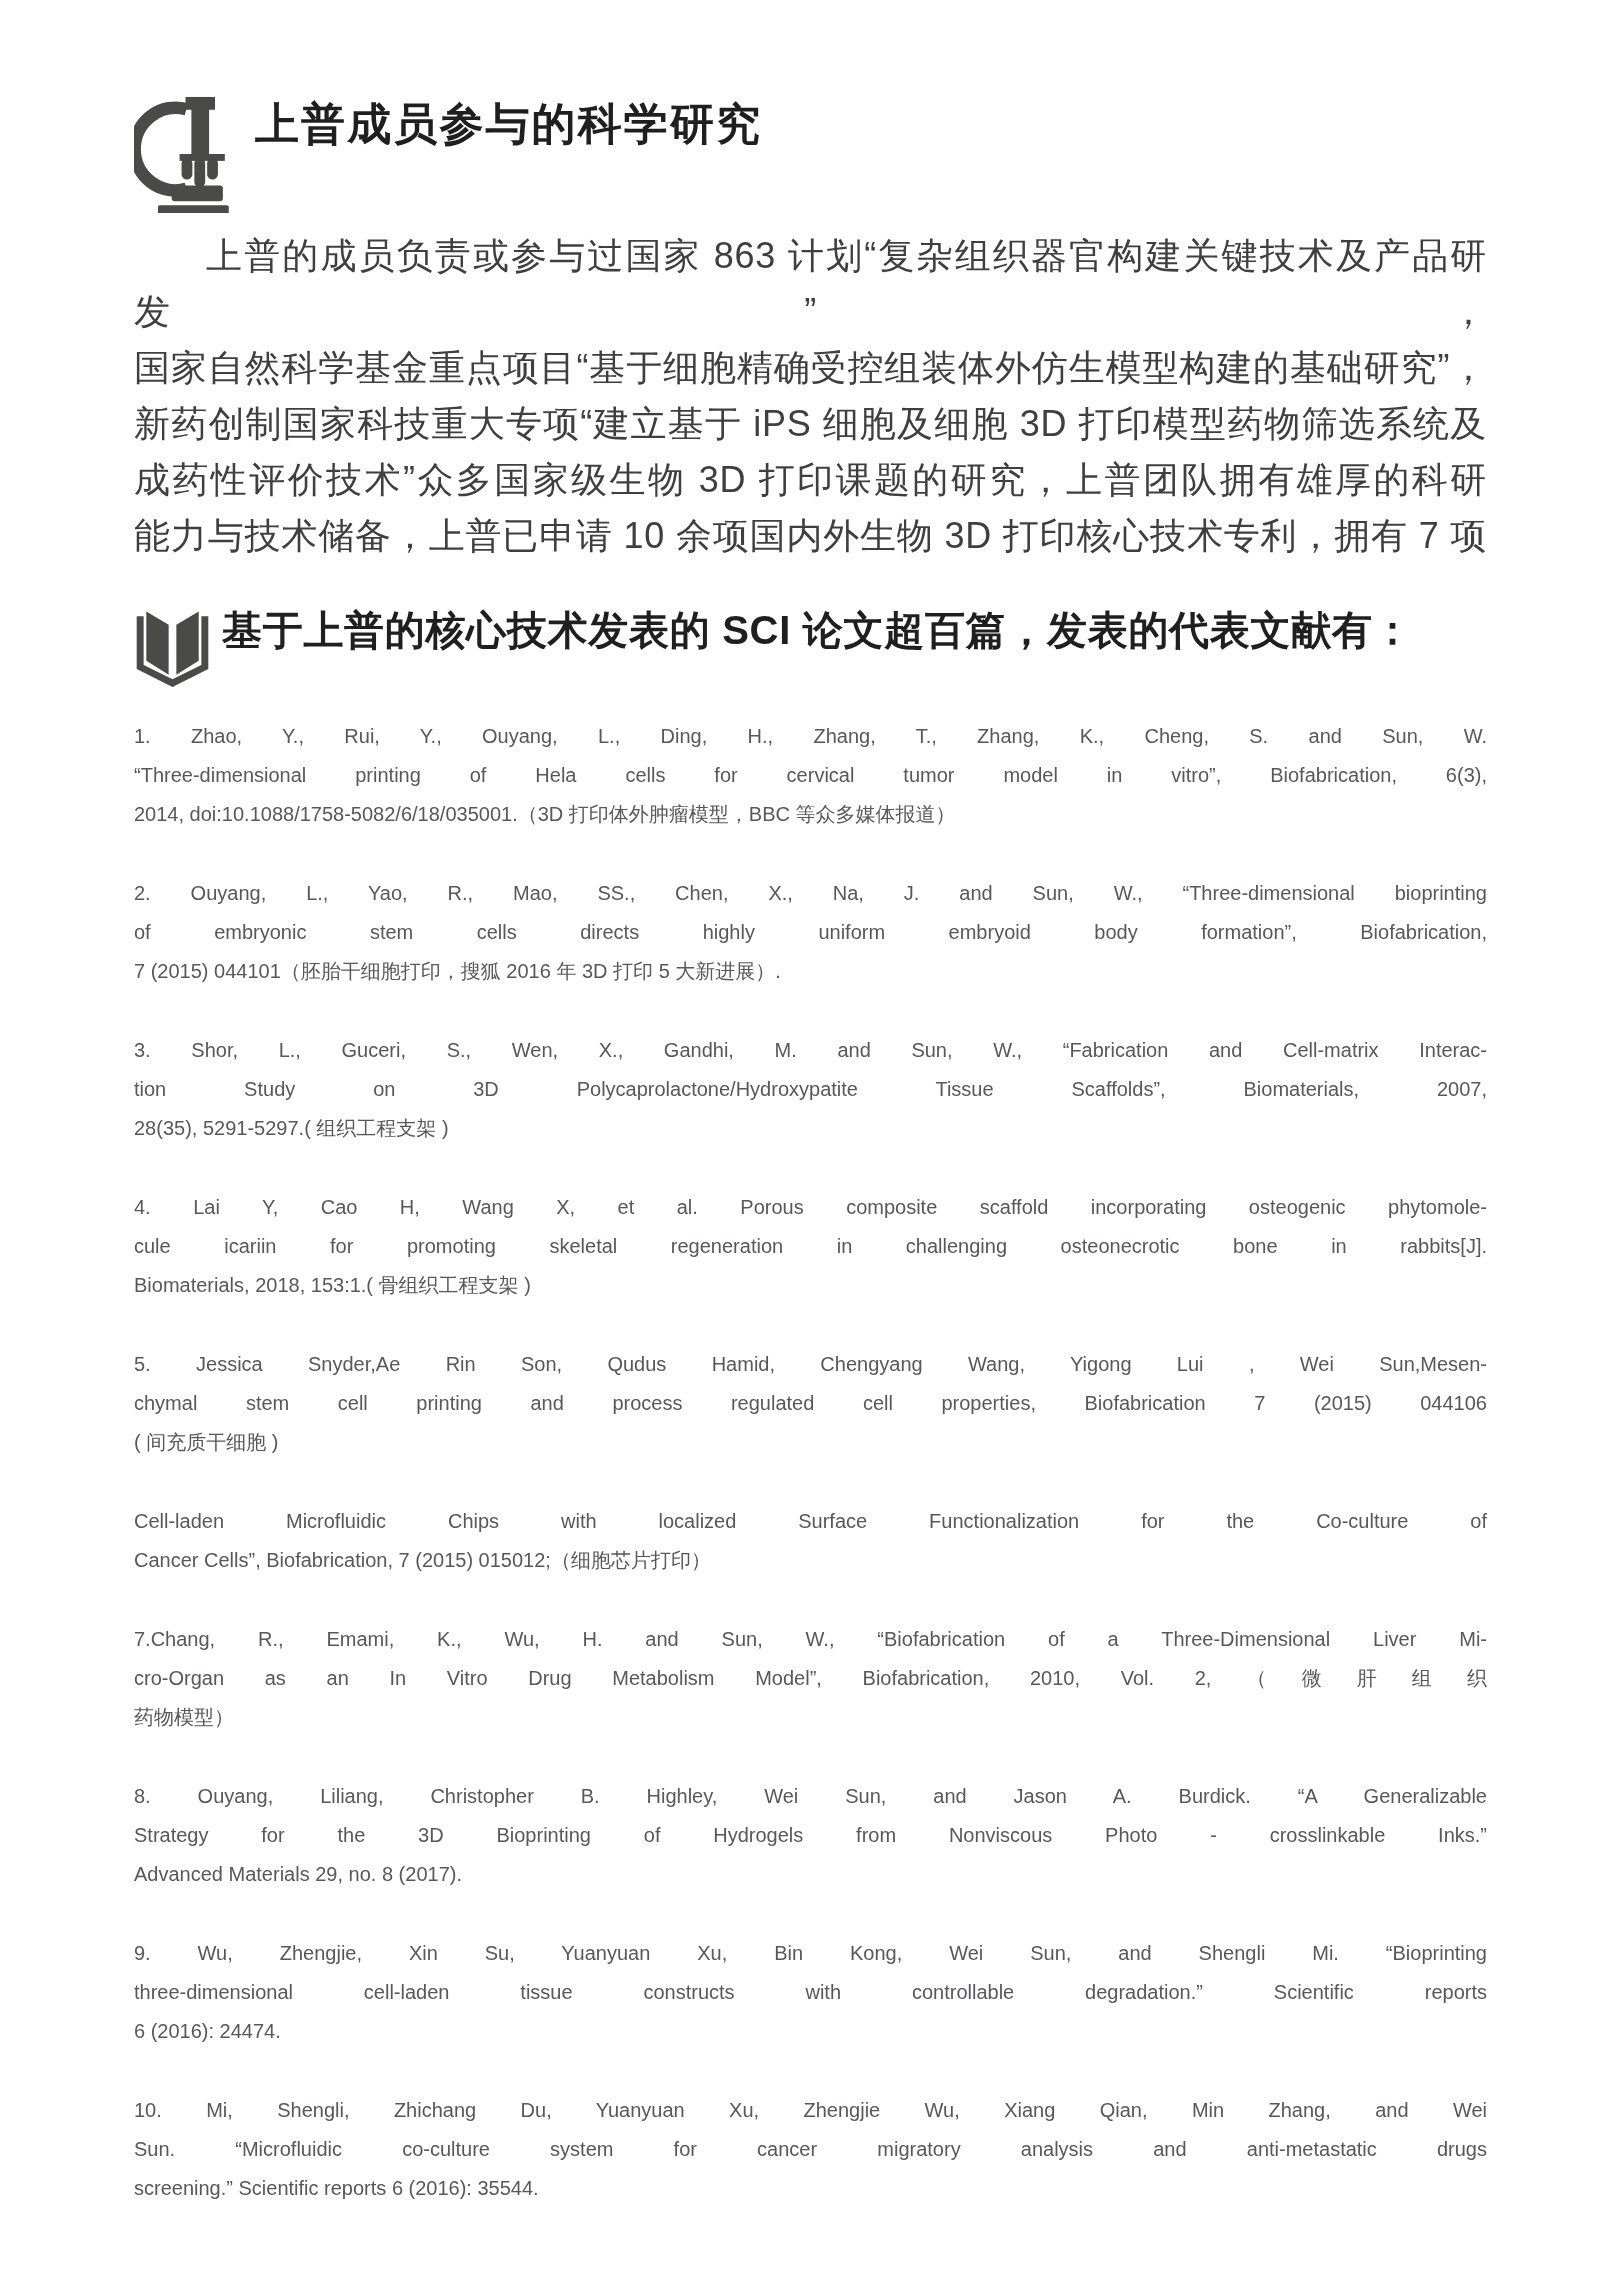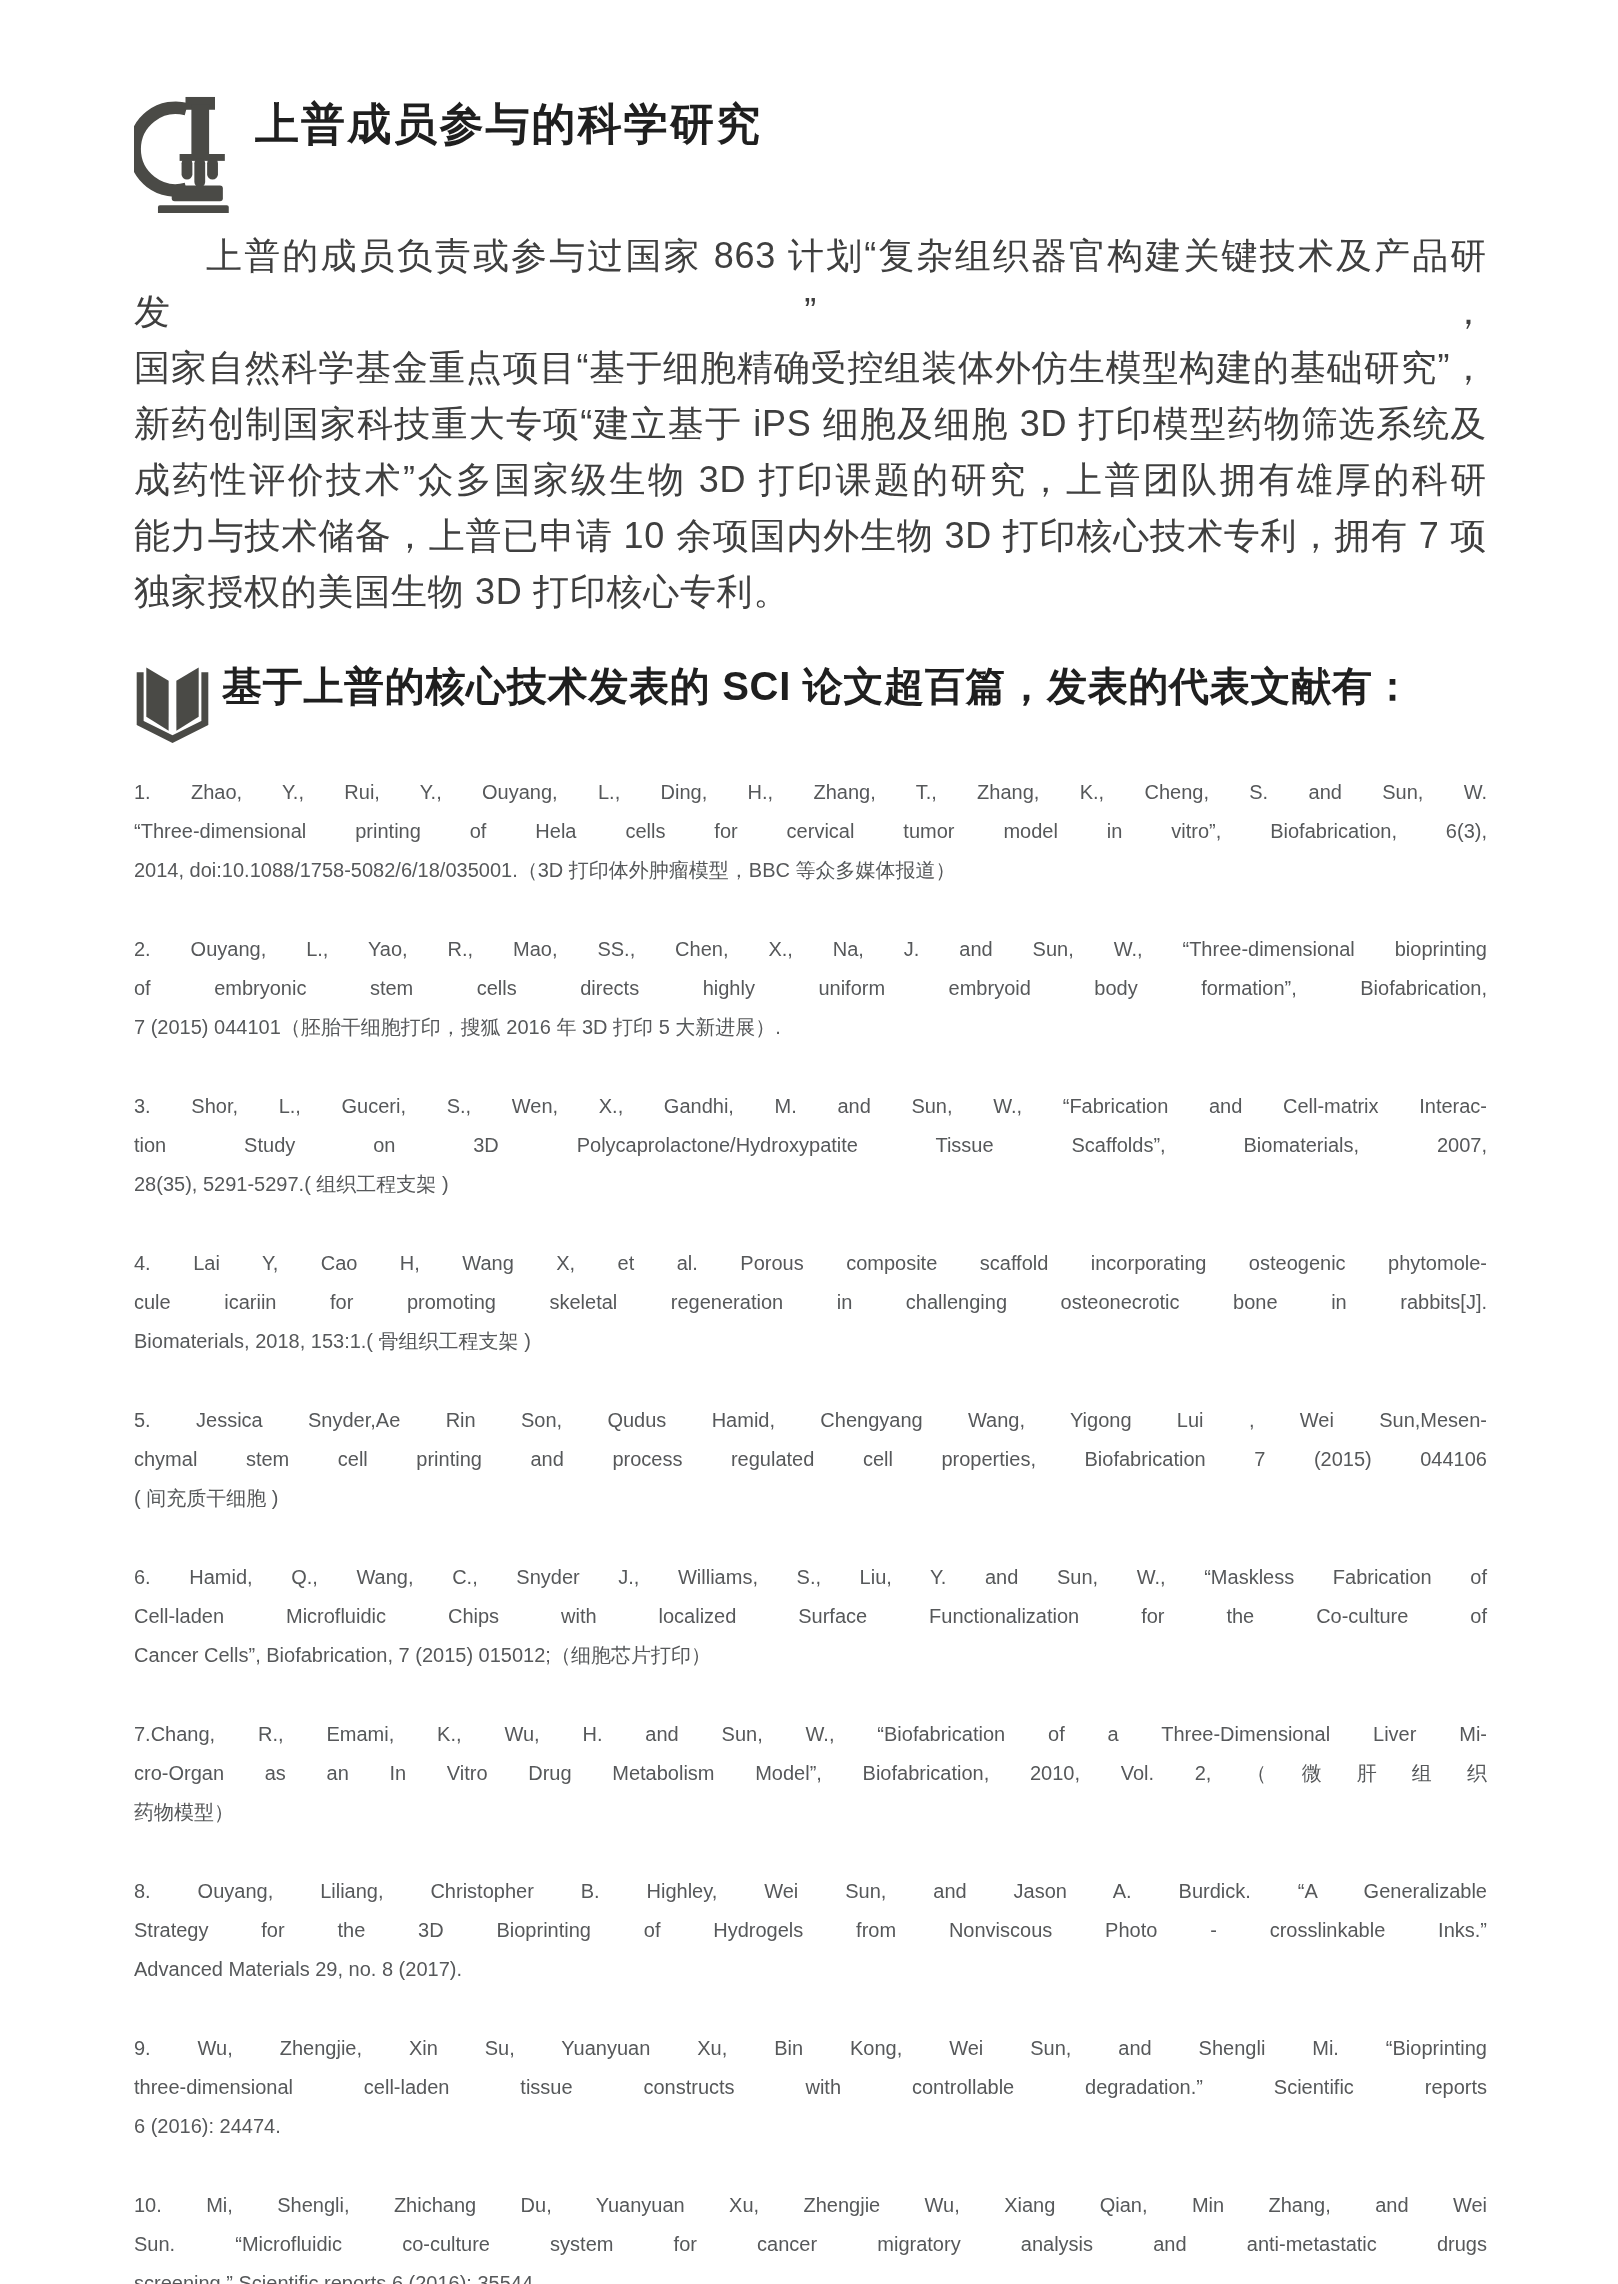--- a/index.html
+++ b/index.html
@@ -87,21 +87,20 @@
     </span>
     <span class="h1-title">上普成员参与的科学研究</span>
   </div>
 
   <div class="paragraph">
       <div class="p-line first">上普的成员负责或参与过国家 863 计划“复杂组织器官构建关键技术及产品研发”，</div>
       <div class="p-line">国家自然科学基金重点项目“基于细胞精确受控组装体外仿生模型构建的基础研究”，</div>
       <div class="p-line">新药创制国家科技重大专项“建立基于 iPS 细胞及细胞 3D 打印模型药物筛选系统及</div>
       <div class="p-line">成药性评价技术”众多国家级生物 3D 打印课题的研究，上普团队拥有雄厚的科研</div>
       <div class="p-line">能力与技术储备，上普已申请 10 余项国内外生物 3D 打印核心技术专利，拥有 7 项</div>
-      <div class="p-line last">独家授权的美国生物 3D 打印核心专利。</div>
     </div>
 
   <div class="sec-header second">
     <span class="icon-wrap">
       <svg width="77" height="87" viewBox="0 0 100 108" xmlns="http://www.w3.org/2000/svg">
         <g fill="#4a4a46" stroke="none">
           <polygon points="16,6 45,23 45,88 16,70"></polygon>
           <polygon points="84,6 55,23 55,88 84,70"></polygon>
           <path d="M8 12 L8 78 L50 99 L92 78 L92 12" fill="none" stroke="#4a4a46" stroke-width="9" stroke-linejoin="miter"></path>
         </g>
@@ -130,21 +129,20 @@
         <div class="ref-line">4. Lai Y, Cao H, Wang X, et al. Porous composite scaffold incorporating osteogenic phytomole-</div>
         <div class="ref-line">cule icariin for promoting skeletal regeneration in challenging osteonecrotic bone in rabbits[J].</div>
         <div class="ref-line last">Biomaterials, 2018, 153:1.( 骨组织工程支架 )</div>
       </div>
       <div class="ref">
         <div class="ref-line">5. Jessica Snyder,Ae Rin Son, Qudus Hamid, Chengyang Wang, Yigong Lui , Wei Sun,Mesen-</div>
         <div class="ref-line">chymal stem cell printing and process regulated cell properties, Biofabrication 7 (2015) 044106</div>
         <div class="ref-line last">( 间充质干细胞 )</div>
       </div>
       <div class="ref">
-        <div class="ref-line">6. Hamid, Q., Wang, C., Snyder J., Williams, S., Liu, Y. and Sun, W., “Maskless Fabrication of</div>
         <div class="ref-line">Cell-laden Microfluidic Chips with localized Surface Functionalization for the Co-culture of</div>
         <div class="ref-line last">Cancer Cells”, Biofabrication, 7 (2015) 015012;（细胞芯片打印）</div>
       </div>
       <div class="ref">
         <div class="ref-line">7.Chang, R., Emami, K., Wu, H. and Sun, W., “Biofabrication of a Three-Dimensional Liver Mi-</div>
         <div class="ref-line">cro-Organ as an In Vitro Drug Metabolism Model”, Biofabrication, 2010, Vol. 2,（微肝组织</div>
         <div class="ref-line last">药物模型）</div>
       </div>
       <div class="ref">
         <div class="ref-line">8. Ouyang, Liliang, Christopher B. Highley, Wei Sun, and Jason A. Burdick. “A Generalizable</div>

